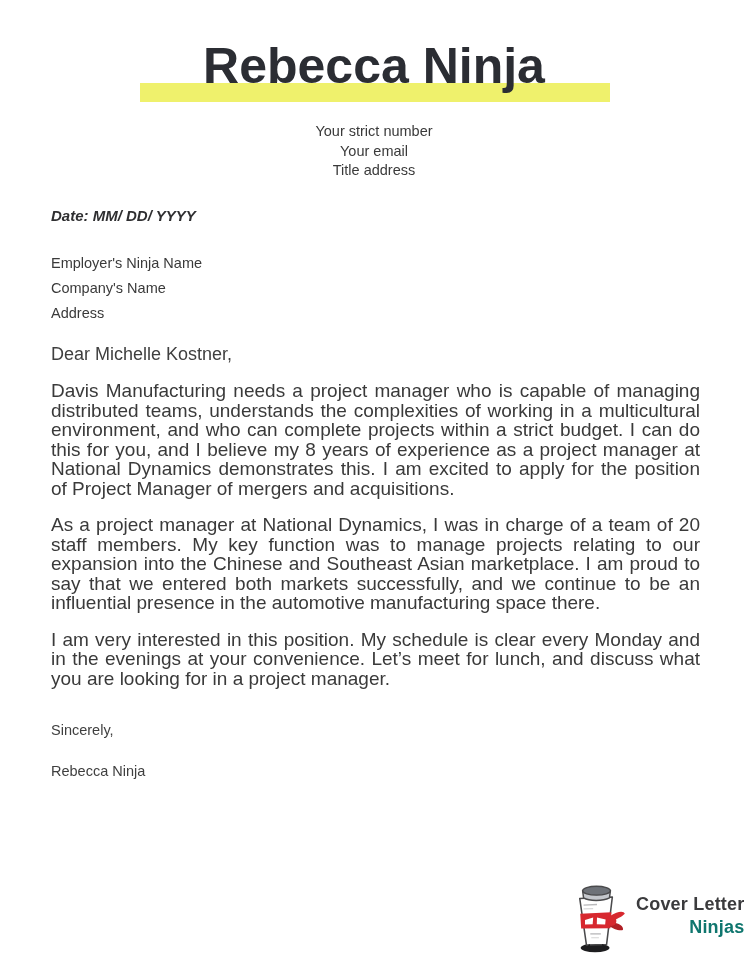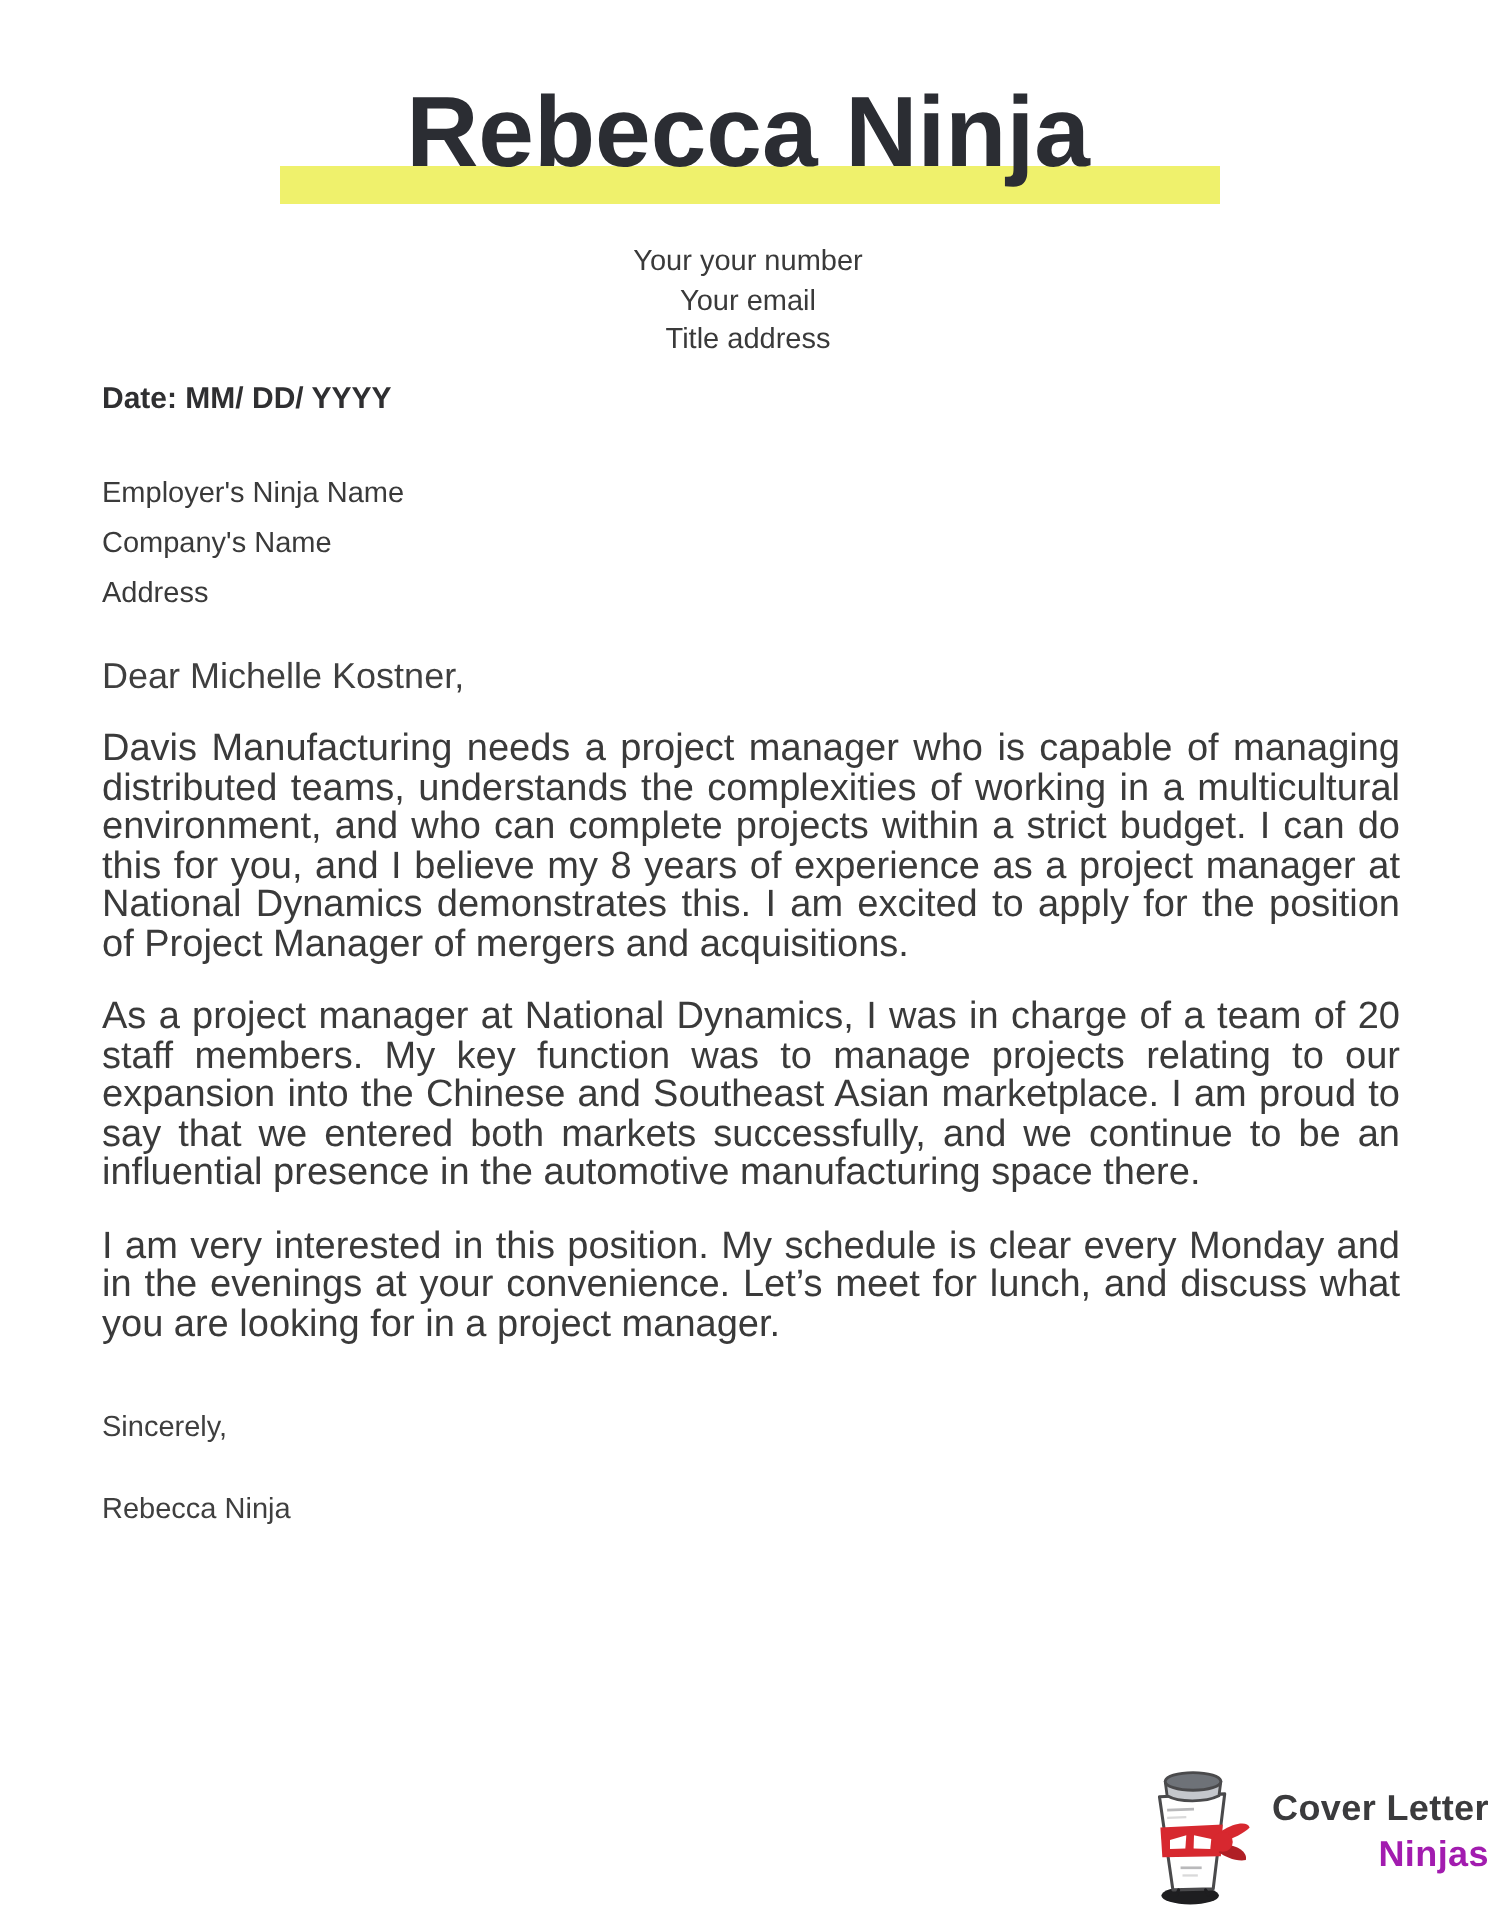--- a/index.html
+++ b/index.html
@@ -45,24 +45,25 @@
     text-align: center;
     font-size: 14.5px;
     line-height: 19.5px;
     color: #3a3a3a;
   }
   
   .letter-body {
     padding: 0 48px 0 51px;
   }
   .date-line {
-    margin-top: 10px;
+    margin-top: 26px;
     font-size: 15px;
     font-weight: bold;
     color: #2f2f31;
+    font-style: italic;
   }
   .recipient-block {
     margin-top: 27px;
     font-size: 14.5px;
     line-height: 25px;
     color: #3a3a3a;
   }
   .salutation {
     margin: 19px 0 0 0;
     font-size: 18px;
@@ -117,21 +118,21 @@
 </style>
 </head>
 <body>
 
 <div class="page">
 
   <div class="header">
     <div class="name-highlight" style="background:#eff16c;"></div>
     <h1 class="page-title">Rebecca Ninja</h1>
     <div class="contact-block">
-      <div>Your your number</div>
+      <div>Your strict number</div>
       <div>Your email</div>
       <div>Title address</div>
     </div>
   </div>
 
   <div class="letter-body">
     <div class="date-line">Date: MM/ DD/ YYYY</div>
 
     <div class="recipient-block">
       <div>Employer's Ninja Name</div>
@@ -174,17 +175,17 @@
         <path d="M44 33 C52 28 58 28 59 31 C56 34 50 37 46 38 Z" fill="#d7282f"></path>
         <path d="M45 40 C53 40 58 44 57 48 C52 49 46 46 43 44 Z" fill="#b01f25"></path>
         <circle cx="45" cy="38.5" r="5.2" fill="#d7282f"></circle>
 
         <path d="M22 63.5 L21 66" stroke="#1e1e20" stroke-width="1.6" stroke-linecap="round"></path>
         <path d="M36 63.5 L37.5 66" stroke="#1e1e20" stroke-width="1.6" stroke-linecap="round"></path>
       </svg>
     </span>
     <span class="brand-text">
       <div class="brand-line1" style="color:#3b3b3d;">Cover Letter</div>
-      <div class="brand-line2" style="color:#a21caf;">Ninjas</div>
+      <div class="brand-line2" style="color:#0f766e;">Ninjas</div>
     </span>
   </div>
 
 </div>
 
 </body></html>

